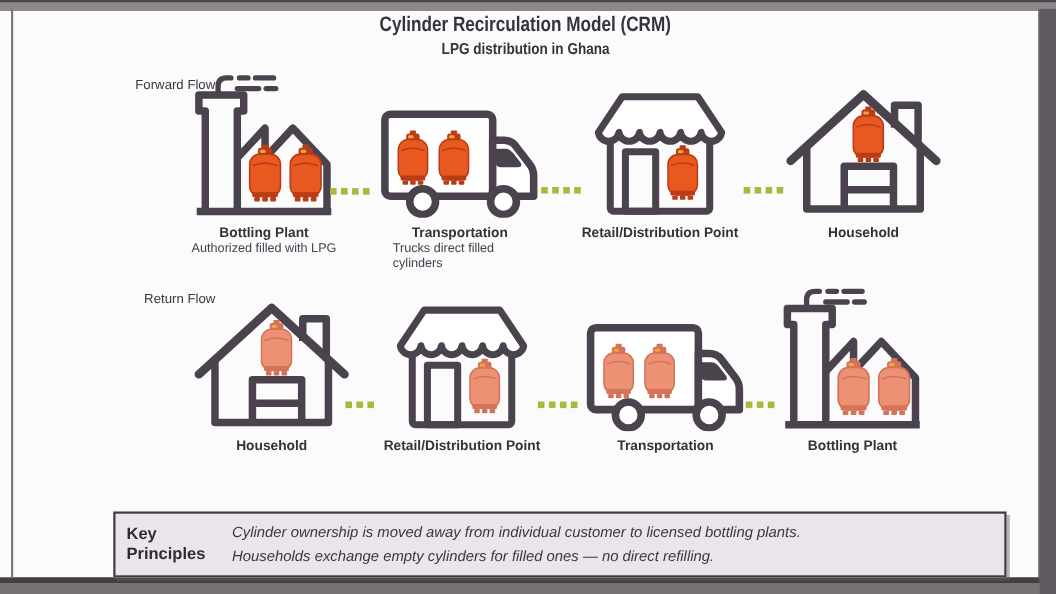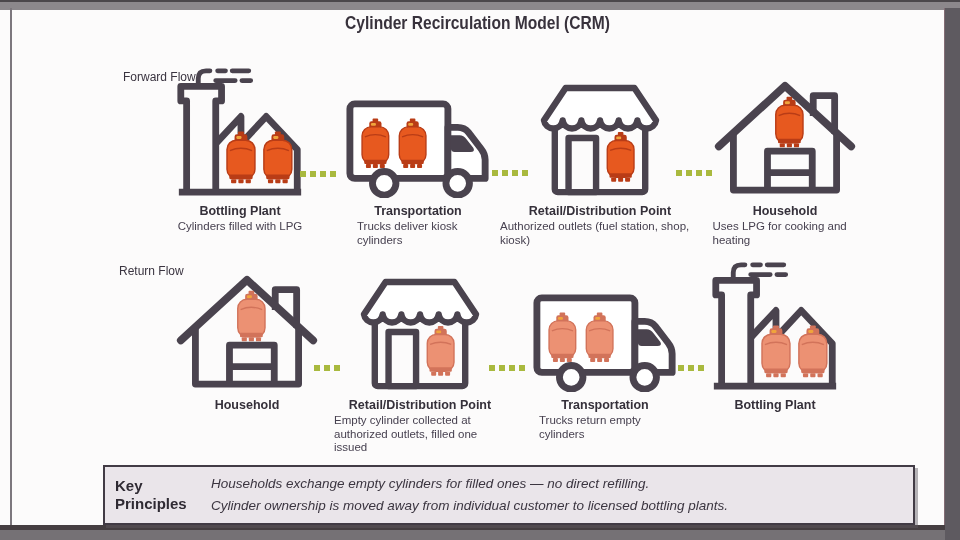--- a/index.html
+++ b/index.html
@@ -62,82 +62,81 @@
 <div id="root">
 
   <div class="chrome-top"></div>
   <div class="chrome-right"></div>
   <div class="chrome-bottom-line"></div>
   <div class="chrome-bottom"></div>
   <div class="chrome-left"></div>
 
   <div class="header">
     <div><span class="title">Cylinder Recirculation Model (CRM)</span></div>
+    <div class="subtitle"><span>LPG distribution in Ghana</span></div>
   </div>
 
   <div class="flow-label" style="left:112px;top:70px">Forward Flow</div>
-  <div class="flow-label" style="left:108px;top:264px">Return Flow</div>
+  <div class="flow-label" style="left:120px;top:264px">Return Flow</div>
 
   <div class="stage" style="left:150px;top:66px;width:180px">
     <div class="icon-wrap" style="height:132px">
       <svg width="130" height="136" viewBox="0 0 130 136">
         <path class="smoke" stroke-width="5" d="M22,21 V13 Q22,5 30,5 H34"></path>
         <path class="smoke" stroke-width="5" d="M42,5 H50 M57,5 H74 M40,15 H60 M67,15 H76"></path>
         <path class="ic" stroke-width="7" d="M10,130 V36 H4 V21 H46 V36 H40 V130"></path>
         <path class="ic" stroke-width="7" d="M40,80 L66,52 V80 L92,52 L124,86 V130"></path>
         <use href="#cyl" class="cyl-f" x="48" y="60" width="36" height="70"></use>
         <use href="#cyl" class="cyl-f" x="86" y="60" width="36" height="70"></use>
         <path class="ic" stroke-width="7" d="M2,130 H128"></path>
       </svg>
     </div>
     <div class="stage-title">Bottling Plant</div>
-    <div class="stage-desc" style="max-width:160px">Cylinders filled with LPG</div>
+    <div class="stage-desc" style="max-width:160px">Authorized filled with LPG</div>
   </div>
 
   <div class="stage" style="left:333px;top:66px;width:170px">
     <div class="icon-wrap" style="height:132px">
       <svg width="147" height="98" viewBox="0 0 150 100">
         <rect class="icfill" stroke-width="7" x="5" y="4" width="100" height="76" rx="5"></rect>
         <path class="icfill" stroke-width="7" d="M105,28 H115 Q122,28 126,33 L139,50 Q143,55 143,61 V80 H105 Z"></path>
         <path class="icdark" d="M108,36 H117 Q121,36 124,40 L131,49 Q133,53 128,53 H112 Q108,53 108,49 Z"></path>
         <use href="#cyl" class="cyl-f" x="14" y="12" width="34" height="66"></use>
         <use href="#cyl" class="cyl-f" x="52" y="12" width="34" height="66"></use>
         <circle class="icfill" stroke-width="7" cx="40" cy="85" r="12"></circle>
         <circle class="icfill" stroke-width="7" cx="115" cy="85" r="12"></circle>
       </svg>
     </div>
     <div class="stage-title">Transportation</div>
-    <div class="stage-desc" style="max-width:122px">Trucks deliver kiosk cylinders</div>
+    <div class="stage-desc" style="max-width:122px">Trucks direct filled cylinders</div>
   </div>
 
   <div class="stage" style="left:500px;top:66px;width:200px">
     <div class="icon-wrap" style="height:132px">
       <svg width="136" height="114" viewBox="0 0 136 116">
         <rect class="ic" stroke-width="6.5" x="22" y="37" width="92" height="73" rx="3"></rect>
         <path class="icfill" stroke-width="6.5" d="M33,4 H103 L125,37 A9.6,9.6 0 0 1 106,37 A9.6,9.6 0 0 1 87,37 A9.6,9.6 0 0 1 68,37 A9.6,9.6 0 0 1 49,37 A9.6,9.6 0 0 1 30,37 A9.6,9.6 0 0 1 11,37 Z"></path>
         <rect class="ic" stroke-width="6.5" x="36" y="55" width="28" height="55"></rect>
         <use href="#cyl" class="cyl-f" x="72" y="42" width="34" height="66"></use>
       </svg>
     </div>
     <div class="stage-title">Retail/Distribution Point</div>
-    <div class="stage-desc" style="max-width:200px">Authorized outlets (fuel station, shop, kiosk)</div>
   </div>
 
   <div class="stage" style="left:705px;top:66px;width:160px">
     <div class="icon-wrap" style="height:132px">
       <svg width="146" height="119" viewBox="0 0 150 122">
         <path class="ic" stroke-width="7" d="M104,38 V17 H126 V56"></path>
         <path class="ic" stroke-width="8" stroke-linecap="round" d="M7,69 L75,7 L143,69"></path>
         <path class="ic" stroke-width="7" d="M22,57 V114 H128 V57"></path>
         <use href="#cyl" class="cyl-f" x="62" y="14" width="35" height="62"></use>
         <path class="ic" stroke-width="7" d="M57,114 V74 H103 V114 M57,96 H103"></path>
       </svg>
     </div>
     <div class="stage-title">Household</div>
-    <div class="stage-desc" style="max-width:145px">Uses LPG for cooking and heating</div>
   </div>
 
   <div class="dots" style="left:300px;top:171px">
       <i></i>
       <i></i>
       <i></i>
       <i></i>
     </div>
   <div class="dots" style="left:492px;top:170px">
       <i></i>
@@ -168,37 +167,35 @@
   <div class="stage" style="left:325px;top:262px;width:190px">
     <div class="icon-wrap" style="height:130px">
       <svg width="136" height="114" viewBox="0 0 136 116">
         <rect class="ic" stroke-width="6.5" x="22" y="37" width="92" height="73" rx="3"></rect>
         <path class="icfill" stroke-width="6.5" d="M33,4 H103 L125,37 A9.6,9.6 0 0 1 106,37 A9.6,9.6 0 0 1 87,37 A9.6,9.6 0 0 1 68,37 A9.6,9.6 0 0 1 49,37 A9.6,9.6 0 0 1 30,37 A9.6,9.6 0 0 1 11,37 Z"></path>
         <rect class="ic" stroke-width="6.5" x="36" y="55" width="28" height="55"></rect>
         <use href="#cyl" class="cyl-e" x="72" y="42" width="34" height="66"></use>
       </svg>
     </div>
     <div class="stage-title">Retail/Distribution Point</div>
-    <div class="stage-desc" style="max-width:172px">Empty cylinder collected at authorized outlets, filled one issued</div>
   </div>
 
   <div class="stage" style="left:520px;top:262px;width:170px">
     <div class="icon-wrap" style="height:130px">
       <svg width="147" height="98" viewBox="0 0 150 100">
         <rect class="icfill" stroke-width="7" x="5" y="4" width="100" height="76" rx="5"></rect>
         <path class="icfill" stroke-width="7" d="M105,28 H115 Q122,28 126,33 L139,50 Q143,55 143,61 V80 H105 Z"></path>
         <path class="icdark" d="M108,36 H117 Q121,36 124,40 L131,49 Q133,53 128,53 H112 Q108,53 108,49 Z"></path>
         <use href="#cyl" class="cyl-e" x="14" y="12" width="34" height="66"></use>
         <use href="#cyl" class="cyl-e" x="52" y="12" width="34" height="66"></use>
         <circle class="icfill" stroke-width="7" cx="40" cy="85" r="12"></circle>
         <circle class="icfill" stroke-width="7" cx="115" cy="85" r="12"></circle>
       </svg>
     </div>
     <div class="stage-title">Transportation</div>
-    <div class="stage-desc" style="max-width:132px">Trucks return empty cylinders</div>
   </div>
 
   <div class="stage" style="left:685px;top:260px;width:180px">
     <div class="icon-wrap" style="height:132px">
       <svg width="130" height="136" viewBox="0 0 130 136">
         <path class="smoke" stroke-width="5" d="M22,21 V13 Q22,5 30,5 H34"></path>
         <path class="smoke" stroke-width="5" d="M42,5 H50 M57,5 H74 M40,15 H60 M67,15 H76"></path>
         <path class="ic" stroke-width="7" d="M10,130 V36 H4 V21 H46 V36 H40 V130"></path>
         <path class="ic" stroke-width="7" d="M40,80 L66,52 V80 L92,52 L124,86 V130"></path>
         <use href="#cyl" class="cyl-e" x="48" y="60" width="36" height="70"></use>
@@ -222,18 +219,18 @@
     </div>
   <div class="dots" style="left:678px;top:365px">
       <i></i>
       <i></i>
       <i></i>
     </div>
 
   <div class="keybox">
     <div class="key-label">Key Principles</div>
     <div class="key-lines">
+      <div>Cylinder ownership is moved away from individual customer to licensed bottling plants.</div>
       <div>Households exchange empty cylinders for filled ones — no direct refilling.</div>
-      <div>Cylinder ownership is moved away from individual customer to licensed bottling plants.</div>
     </div>
   </div>
 
 </div>
 
 </body></html>

